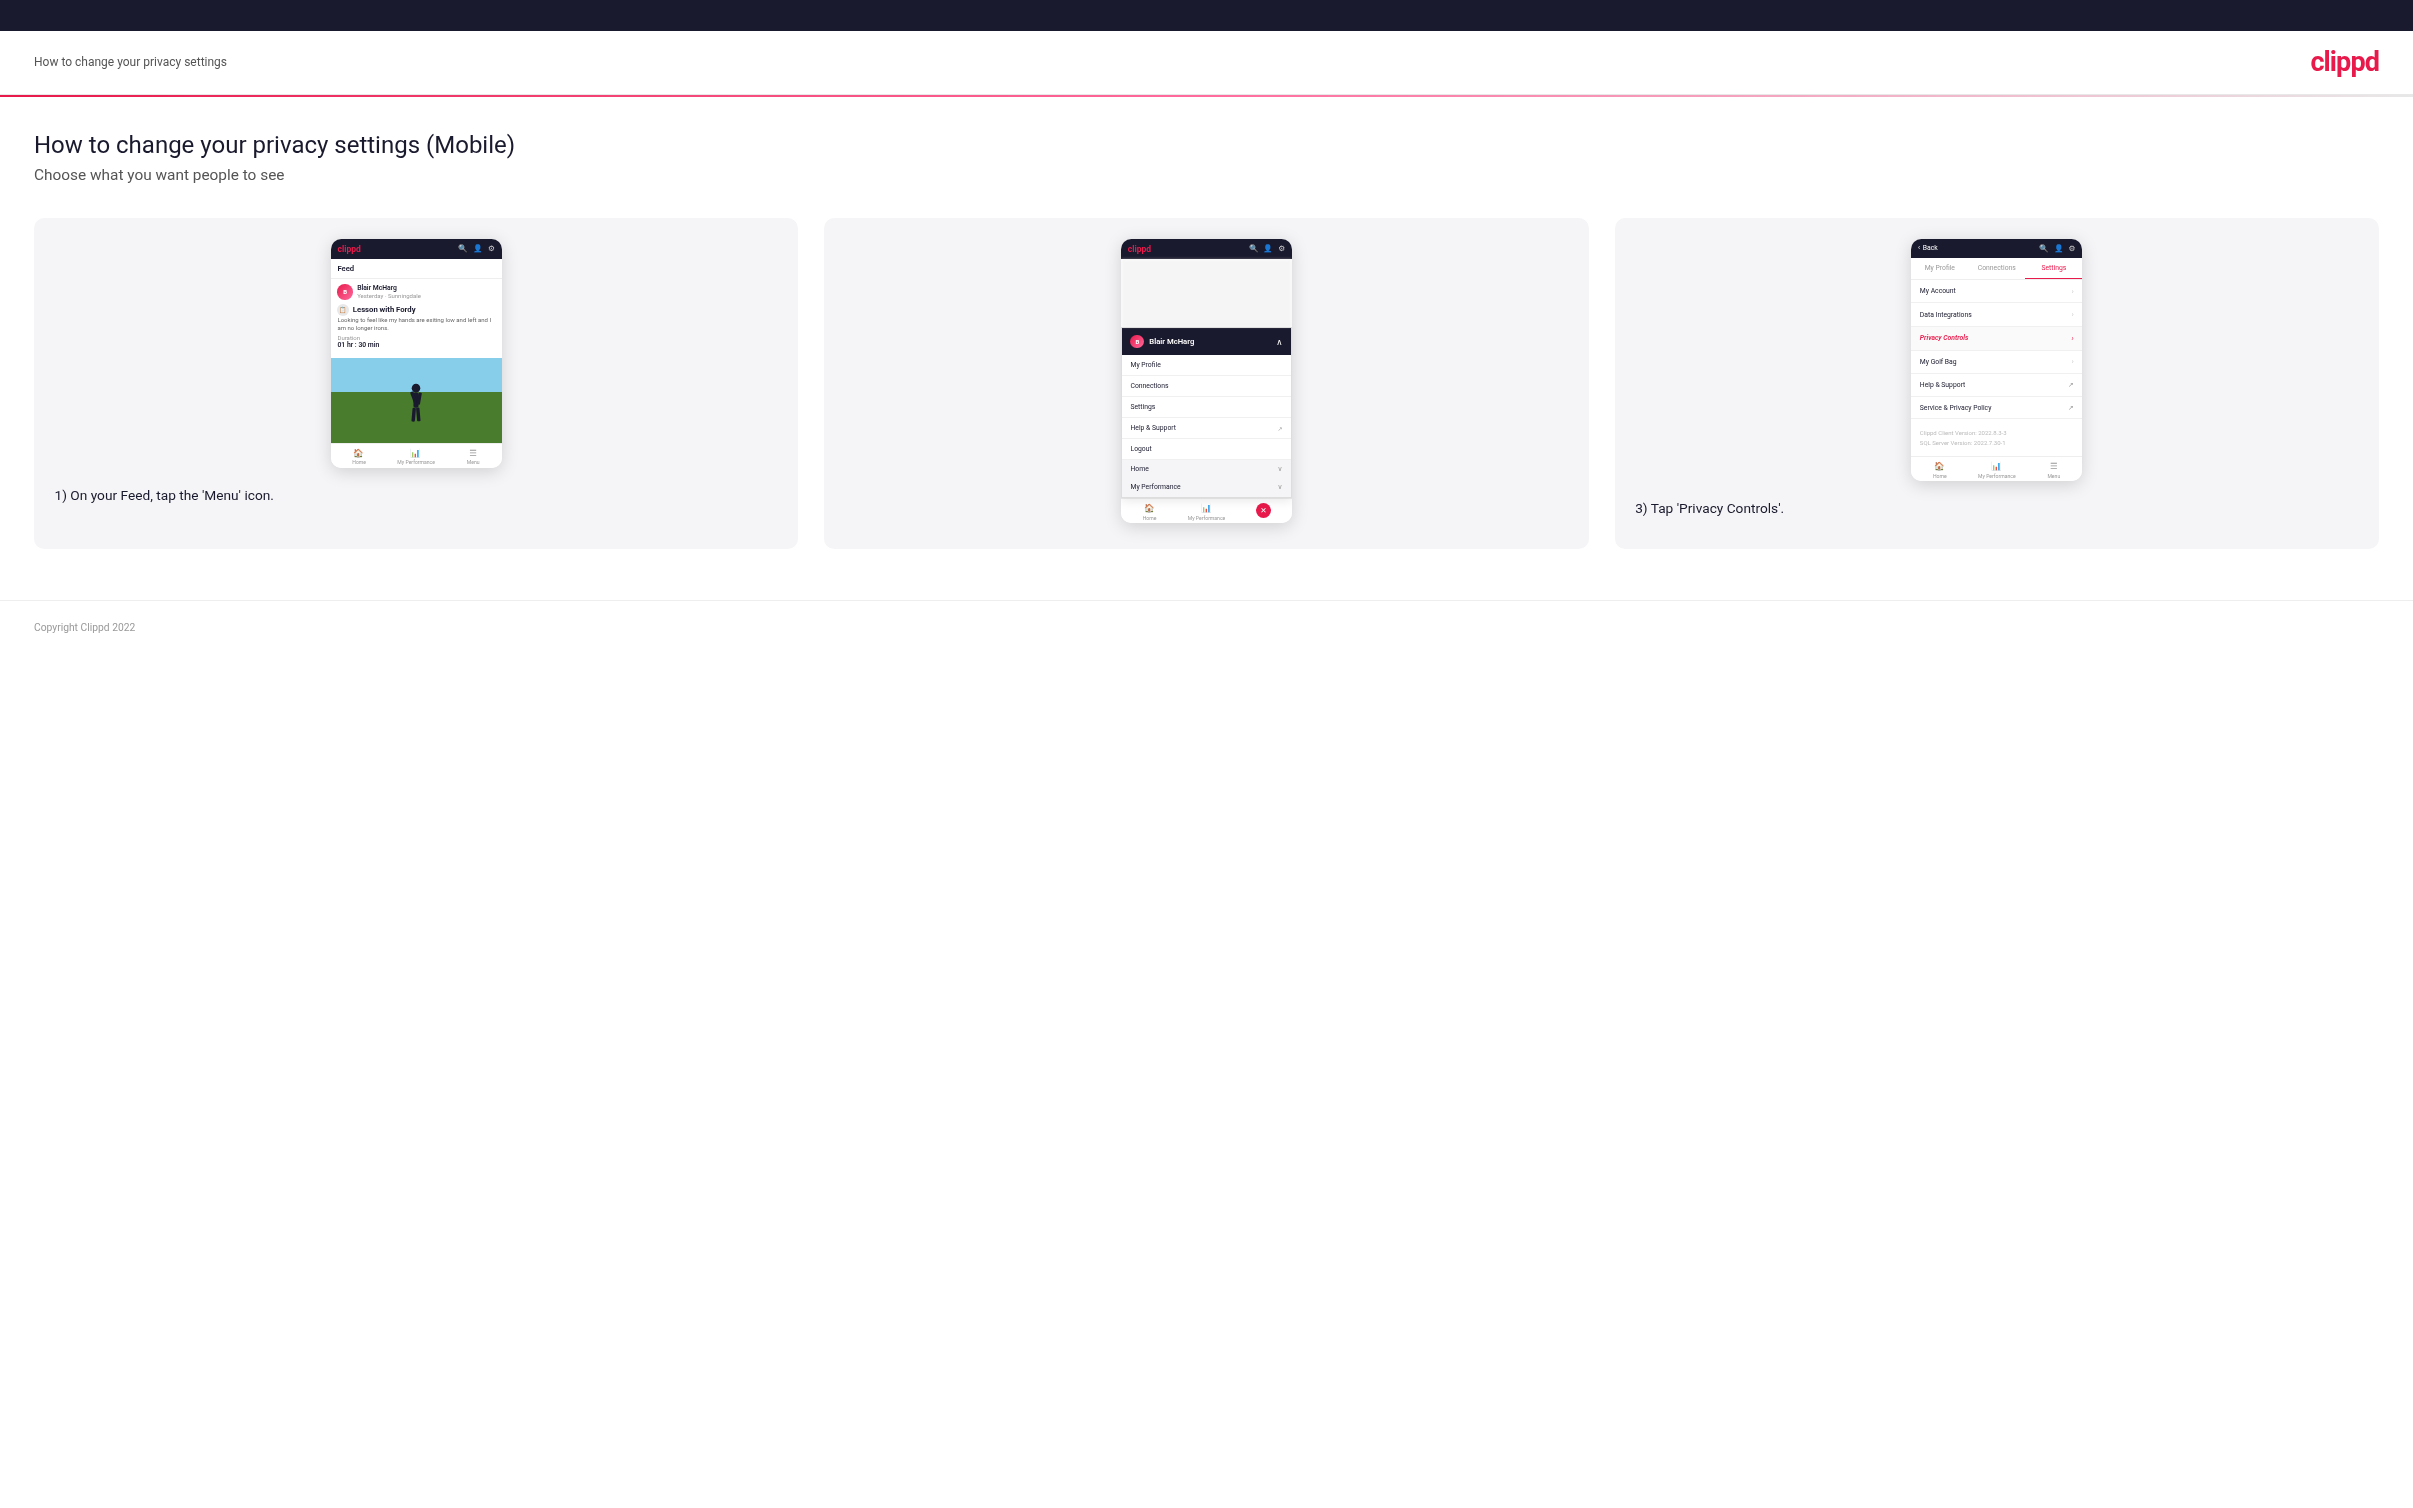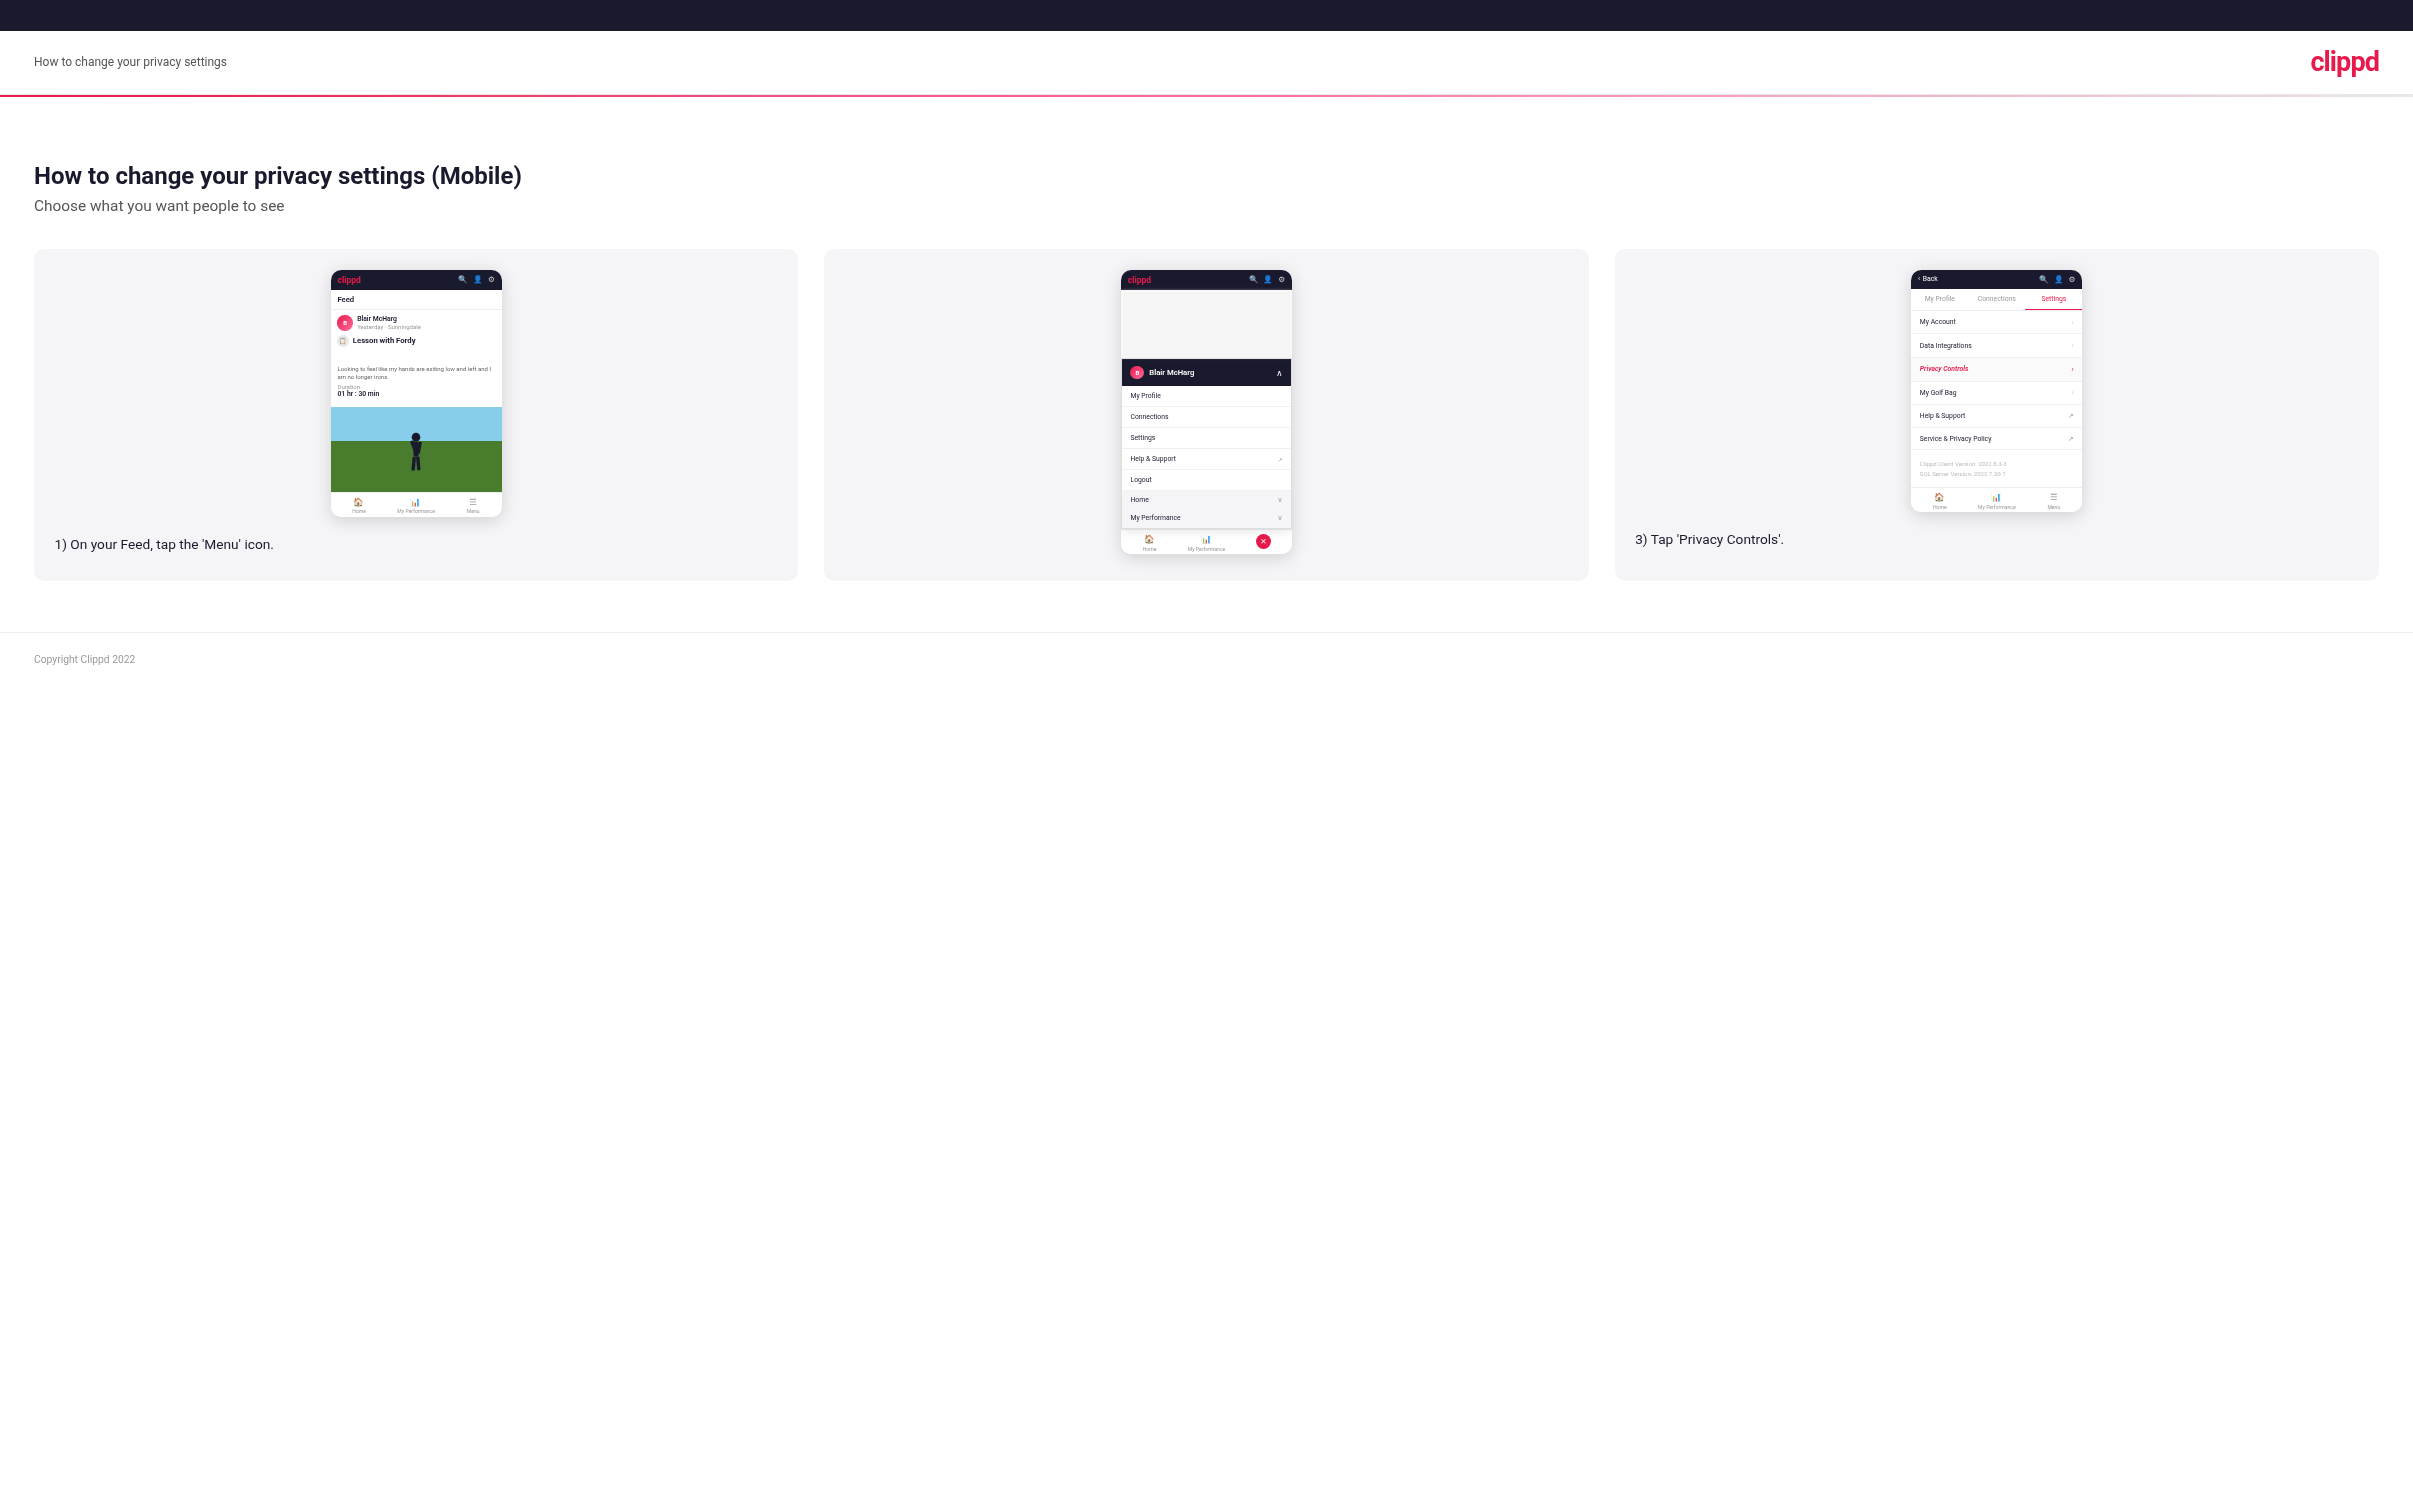--- a/index.html
+++ b/index.html
@@ -43,24 +43,23 @@
       width: 100%;
     }
 
     
     .main {
       padding: 34px 34px 51px 34px;
     }
 
     .page-heading {
       font-size: 24px;
-      font-weight: 700;
+      font-weight: 400;
       color: #1a1a2e;
       margin-bottom: 6.8px;
-      margin-top: 31px;
     }
     .page-subheading {
       font-size: 15.4px;
       color: #555;
       margin-bottom: 34px;
     }
 
     
     .steps-grid {
       display: grid;
@@ -165,21 +164,21 @@
     }
     .feed-date {
       font-size: 6px;
       color: #999;
     }
 
     .feed-lesson-title {
       font-size: 7.7px;
       font-weight: 700;
       color: #1a1a2e;
-      margin-bottom: 18px;
+      margin-bottom: 0;
       display: flex;
       align-items: center;
       gap: 3.4px;
     }
     .lesson-icon {
       width: 12px;
       height: 12px;
       border-radius: 50%;
       background: #e8e8e8;
       display: flex;

